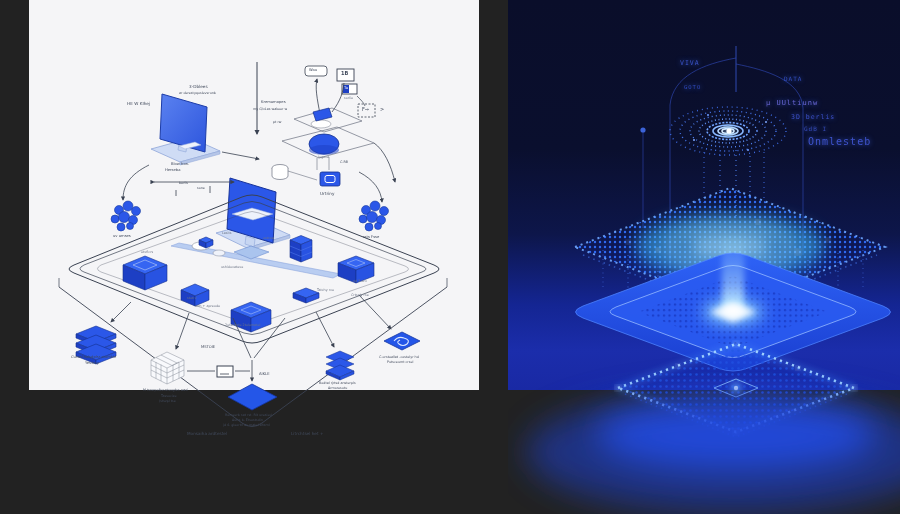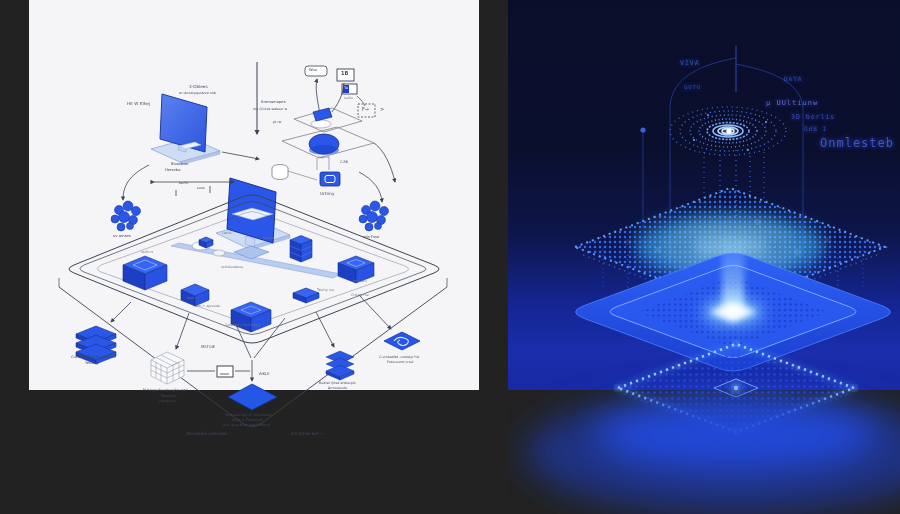--- a/index.html
+++ b/index.html
@@ -425,16 +425,16 @@
         <ellipse cx="228" cy="452" rx="210" ry="62" fill="#1e3fd0" opacity="0.55" filter="url(#b16)"></ellipse>
       </g>
     </svg>
 
     <span class="rlbl" style="left:172px;top:59px;font-size:6.5px;color:#3b55cc;">VIVA</span>
     <span class="rlbl" style="left:276px;top:75px;font-size:6px;color:#3350c4;">DATA</span>
     <span class="rlbl" style="left:176px;top:84px;font-size:5.5px;color:#2e47b8;">GOTO</span>
     <span class="rlbl" style="left:258px;top:99px;font-size:7px;color:#6a66d4;">µ UUltiunw</span>
     <span class="rlbl" style="left:283px;top:113px;font-size:6.5px;color:#3c50c8;">3D berlis</span>
     <span class="rlbl" style="left:296px;top:125px;font-size:6px;color:#3448b4;">GdB I</span>
-    <span class="rlbl" style="left:312px;top:136px;font-size:12px;color:#3f53cc;">Onmlesteb</span>
+    <span class="rlbl" style="left:300px;top:136px;font-size:10px;color:#3f53cc;">Onmlesteb</span>
   </div>
 
 </div>
 
 </body></html>

